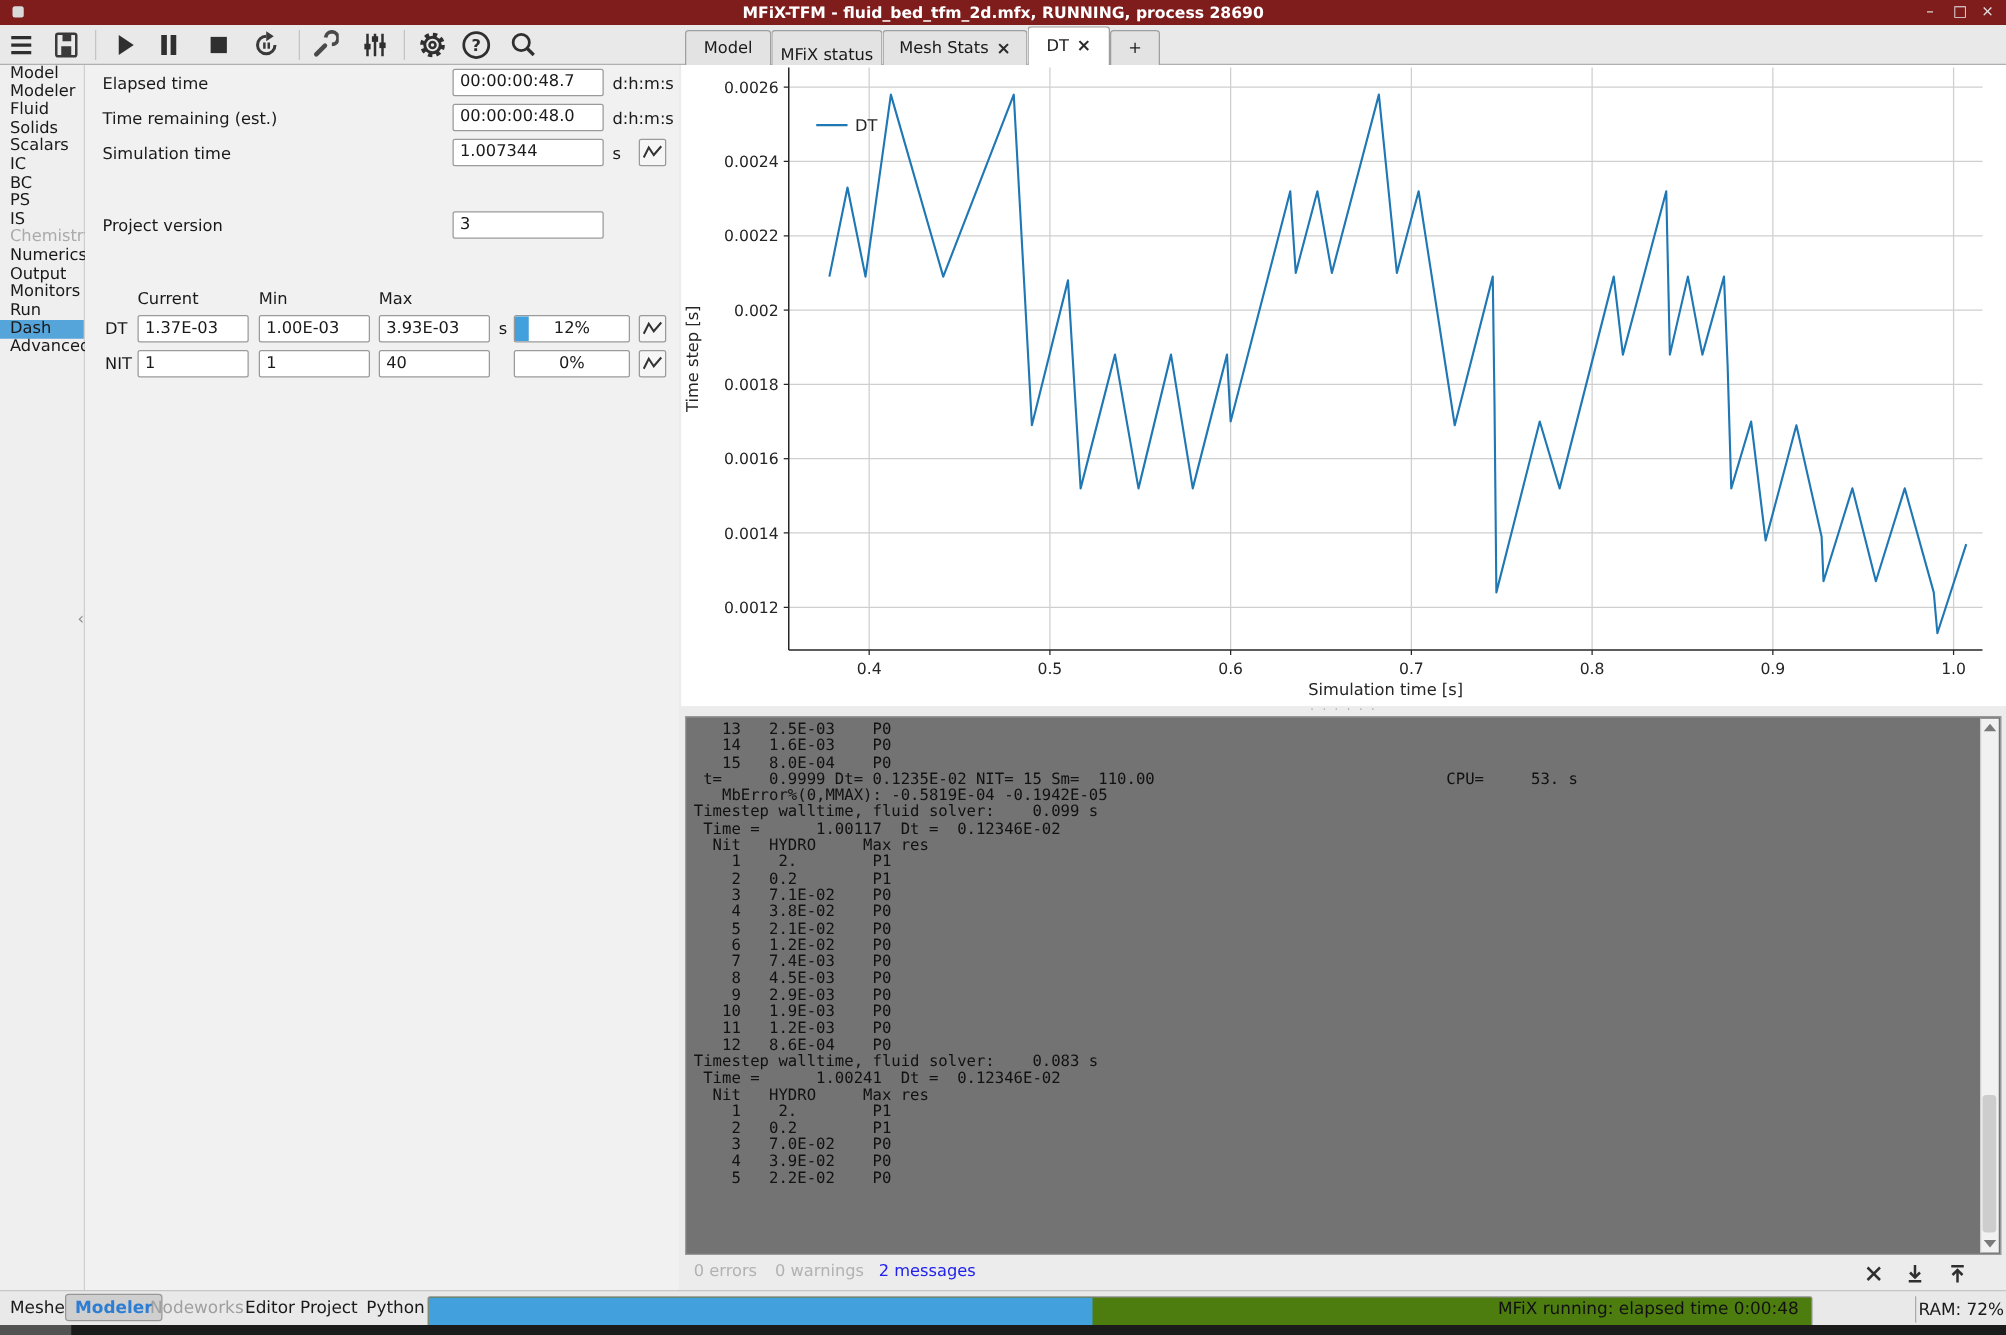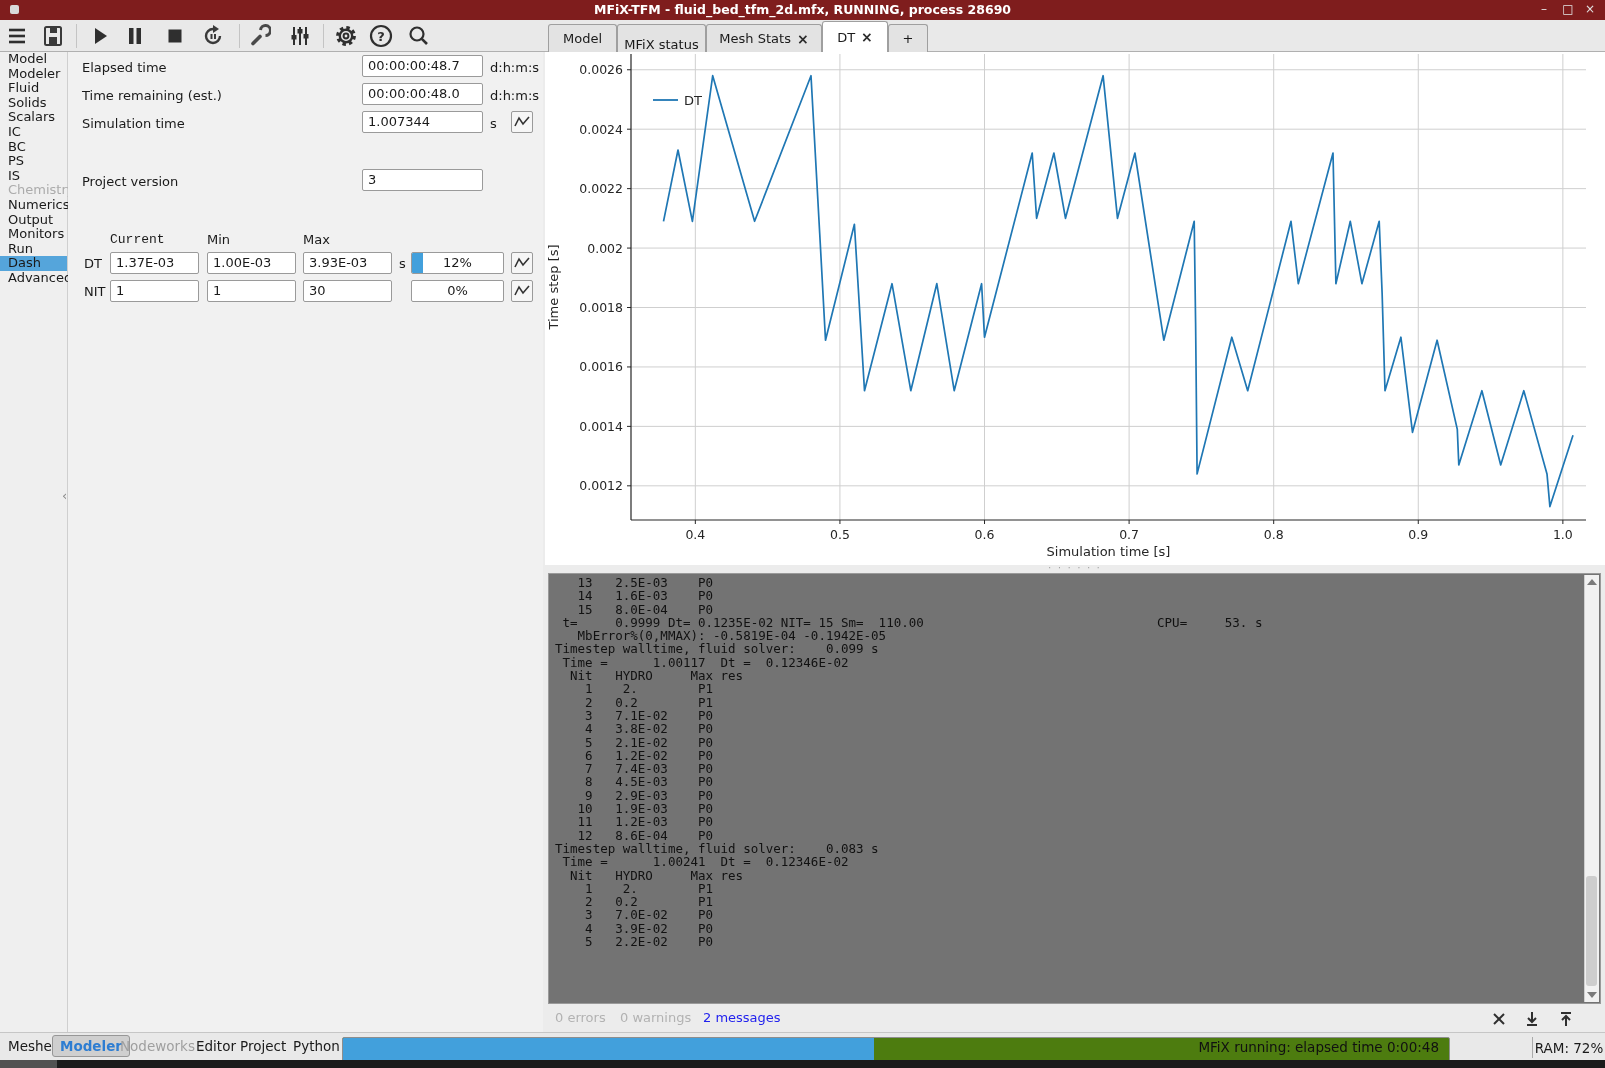--- a/index.html
+++ b/index.html
@@ -199,21 +199,21 @@
     <div class="unit" style="left:422px;top:64px;">s</div>
     <div class="plotbtn" style="left:443px;top:59px;">
       <svg width="18" height="16">
           <polyline points="2,12 6,4 10,10 16,3" fill="none" stroke="#333" stroke-width="1.6"></polyline>
         </svg>
     </div>
 
     <div class="field-label" style="left:14px;top:122px;">Project version</div>
     <div class="tfield" style="left:294px;top:117px;width:121px;">3</div>
 
-    <div class="thead" style="left:42px;top:180px;font-family:Liberation Mono, monospace;">Current</div>
+    <div class="thead" style="left:42px;top:180px;">Current</div>
     <div class="thead" style="left:139px;top:180px;">Min</div>
     <div class="thead" style="left:235px;top:180px;">Max</div>
 
     <div class="field-label" style="left:16px;top:204px;">DT</div>
     <div class="tfield" style="left:42px;top:200px;width:89px;">1.37E-03</div>
     <div class="tfield" style="left:139px;top:200px;width:89px;">1.00E-03</div>
     <div class="tfield" style="left:235px;top:200px;width:89px;">3.93E-03</div>
     <div class="unit" style="left:331px;top:204px;">s</div>
     <div class="pbar" style="left:343px;top:200px;width:93px;">
       <div class="fill" style="width: 12%;"></div>
@@ -221,21 +221,21 @@
     </div>
     <div class="plotbtn" style="left:443px;top:200px;">
       <svg width="18" height="16">
           <polyline points="2,12 6,4 10,10 16,3" fill="none" stroke="#333" stroke-width="1.6"></polyline>
         </svg>
     </div>
 
     <div class="field-label" style="left:16px;top:232px;">NIT</div>
     <div class="tfield" style="left:42px;top:228px;width:89px;">1</div>
     <div class="tfield" style="left:139px;top:228px;width:89px;">1</div>
-    <div class="tfield" style="left:235px;top:228px;width:89px;">30</div>
+    <div class="tfield" style="left:235px;top:228px;width:89px;">40</div>
     <div class="pbar" style="left:343px;top:228px;width:93px;">
       <div class="fill" style="width: 0%;"></div>
       <div class="ptext">0%</div>
     </div>
     <div class="plotbtn" style="left:443px;top:228px;">
       <svg width="18" height="16">
           <polyline points="2,12 6,4 10,10 16,3" fill="none" stroke="#333" stroke-width="1.6"></polyline>
         </svg>
     </div>
   </div>

